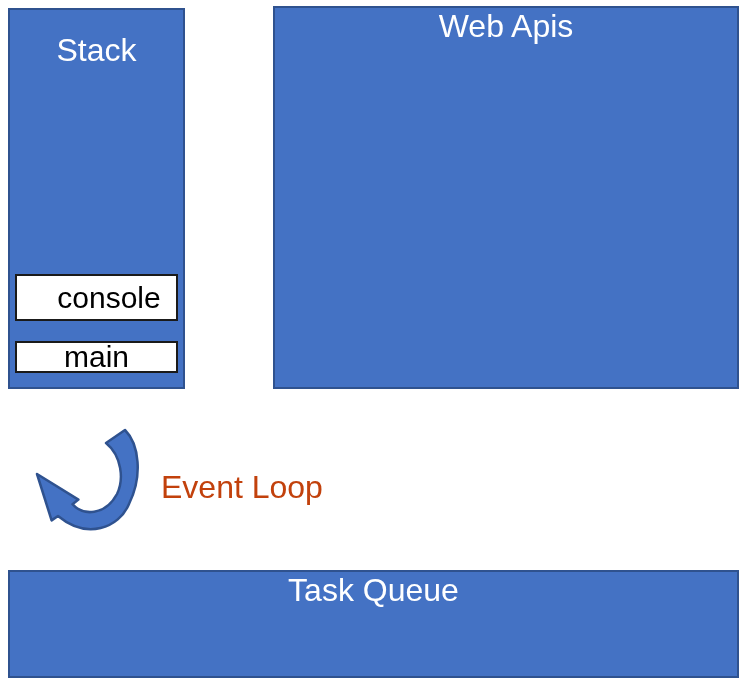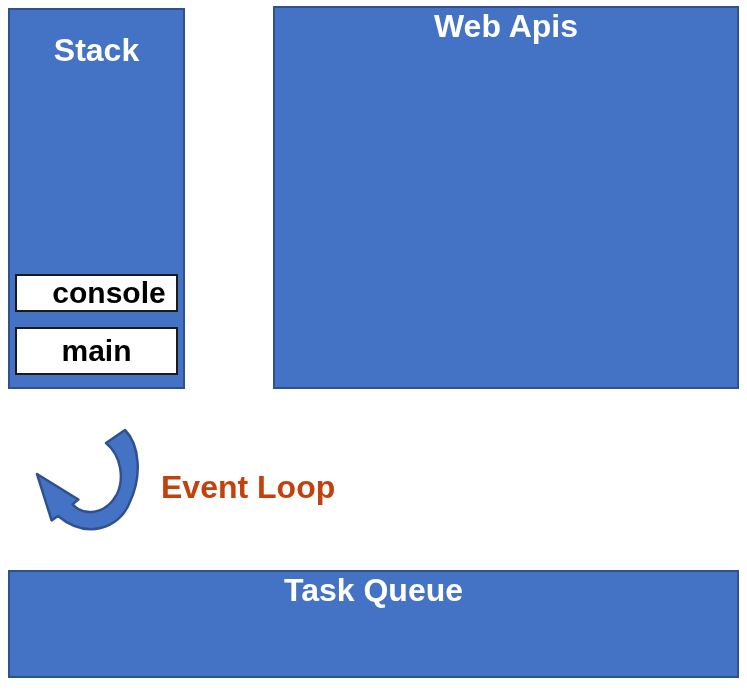--- a/index.html
+++ b/index.html
@@ -18,21 +18,20 @@
     padding: 0;
     background: var(--page-bg);
     font-family: "Liberation Sans", sans-serif;
   }
   .canvas {
     position: relative;
     width: 747px;
     height: 693px;
     background: var(--page-bg);
     overflow: hidden;
-    font-weight: bold;
   }
   .box {
     position: absolute;
     box-sizing: border-box;
     background: var(--box-fill);
     border: 2px solid var(--box-border);
     color: var(--label-text);
     font-size: 32px;
   }
   .stack {
@@ -52,22 +51,22 @@
     left: 5px;
     width: 163px;
     background: var(--frame-fill);
     border: 2px solid var(--frame-border);
     color: var(--frame-text);
     font-size: 30px;
     display: flex;
     align-items: center;
     justify-content: center;
   }
-  .frame.console { top: 264px; height: 38px; padding-left: 25px; }
-  .frame.main    { top: 317px; height: 48px; }
+  .frame.console { top: 264px; height: 47px; padding-left: 25px; }
+  .frame.main    { top: 331px; height: 32px; }
   .webapis {
     left: 273px;
     top: 6px;
     width: 466px;
     height: 383px;
     display: flex;
     justify-content: center;
   }
   .taskqueue {
     left: 8px;

